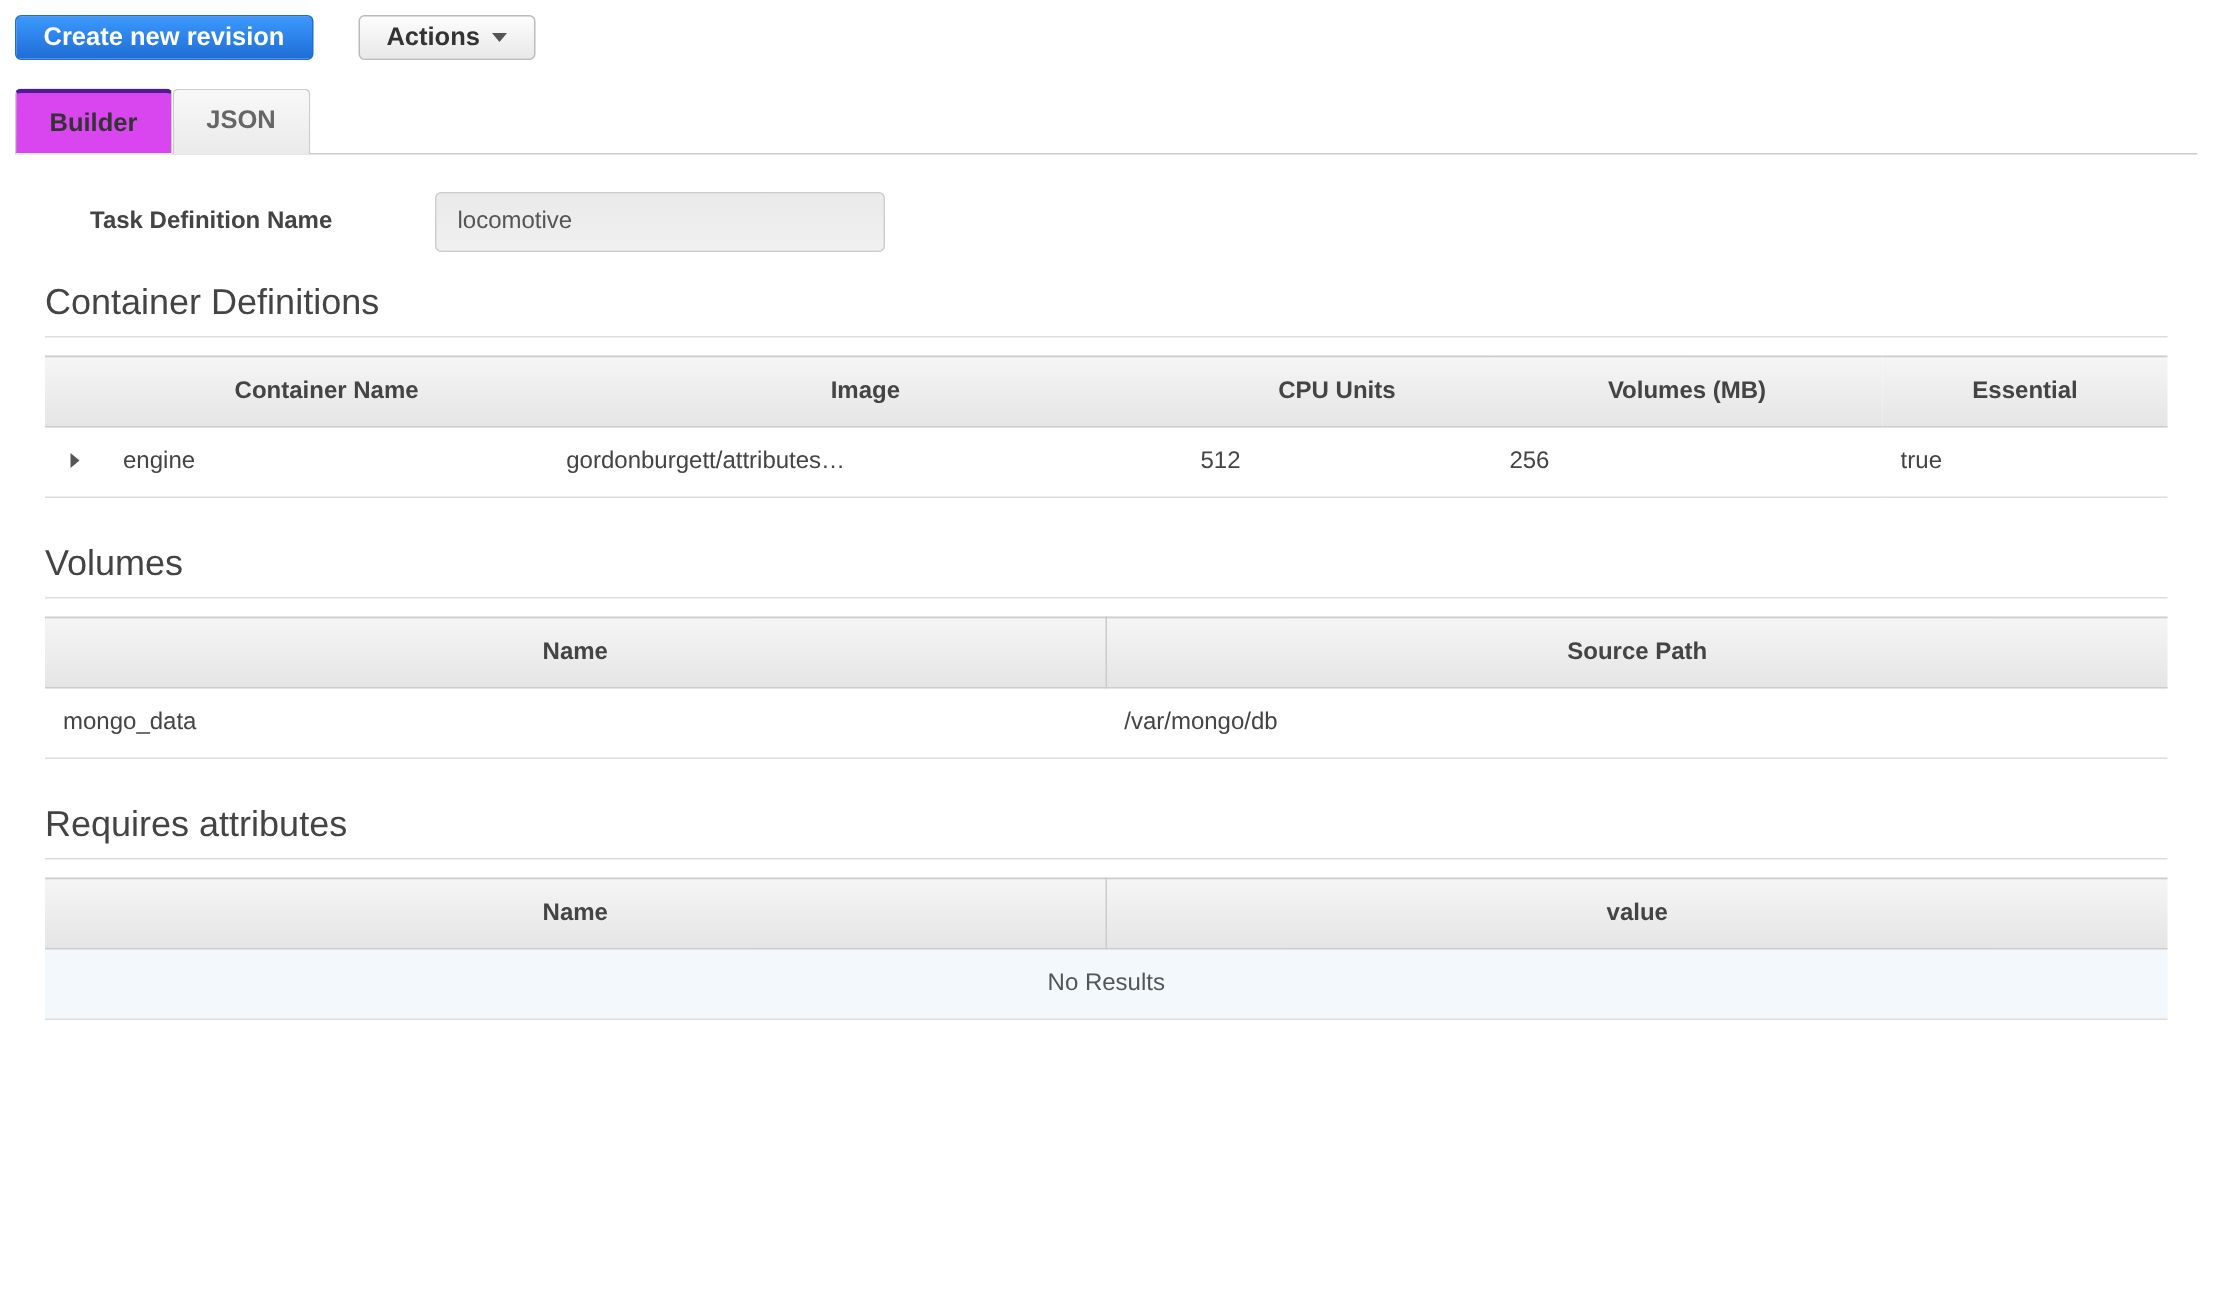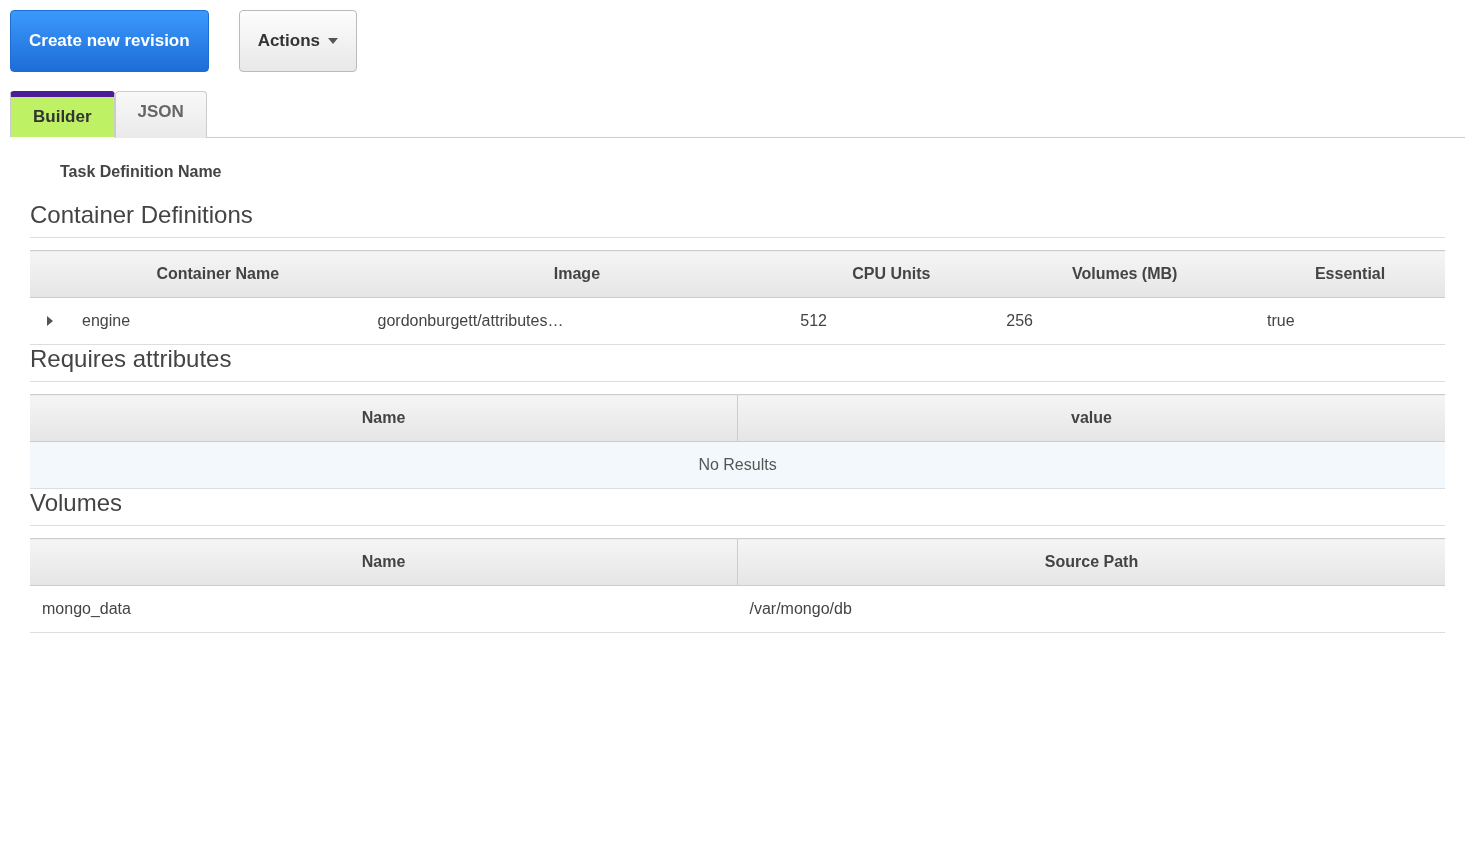--- a/index.html
+++ b/index.html
@@ -15,21 +15,21 @@
       padding: 10px;
     }
     .toolbar {
       display: flex;
       gap: 30px;
       margin-bottom: 18px;
     }
     .btn {
       display: inline-flex;
       align-items: center;
-      padding: 20px 18px;
+      padding: 4px 18px;
       border-radius: 4px;
       font-size: 17px;
       cursor: pointer;
       border: 1px solid transparent;
     }
     .btn-primary {
       background: linear-gradient(to bottom, #3b99fc, #1e6dd6);
       color: #fff;
       font-weight: bold;
       border: 1px solid #1e6dd6;
@@ -62,23 +62,23 @@
       color: #666;
       background: linear-gradient(to bottom, #f8f8f8, #eaeaea);
       border: 1px solid #ccc;
       border-bottom: none;
       border-radius: 4px 4px 0 0;
       cursor: pointer;
       position: relative;
       top: 1px;
     }
     .tab.active {
-      background: #bef264;
+      background: #d946ef;
       color: #333;
-      border-top: 6px solid #4c1d95;
+      border-top: 3px solid #4c1d95;
       border-bottom: 1px solid #fff;
     }
     .content {
       padding: 0 20px;
     }
     .form-row {
       display: flex;
       align-items: center;
       margin-bottom: 20px;
       padding-left: 30px;
@@ -100,20 +100,21 @@
     }
     .section-title {
       font-size: 24px;
       font-weight: normal;
       color: #444;
       margin-bottom: 8px;
       border-bottom: 1px solid #ddd;
       padding-bottom: 8px;
     }
     .section {
+      margin-bottom: 30px;
     }
     table {
       width: 100%;
       border-collapse: collapse;
       margin-top: 12px;
     }
     thead th {
       text-align: center;
       background: linear-gradient(to bottom, #f5f5f5, #e5e5e5);
       border-top: 1px solid #ccc;
@@ -170,20 +171,21 @@
 
 <div class="tabs">
   <div class="tab active">Builder</div>
   <div class="tab">JSON</div>
 </div>
 
 <div class="content">
 
   <div class="form-row">
     <label class="form-label">Task Definition Name</label>
+    <input type="text" class="form-input" readonly="" value="locomotive" style="">
   </div>
 
   <div class="section">
     <h2 class="section-title">Container Definitions</h2>
     <table class="containers-table">
       <thead>
         <tr>
           <th class="expand-header"></th>
           <th>Container Name</th>
           <th>Image</th>
@@ -199,47 +201,47 @@
           <td>gordonburgett/attributes…</td>
           <td>512</td>
           <td>256</td>
           <td>true</td>
         </tr>
       </tbody>
     </table>
   </div>
 
   <div class="section">
+    <h2 class="section-title">Volumes</h2>
+    <table class="volumes-table">
+      <thead>
+        <tr>
+          <th style="width:50%">Name</th>
+          <th>Source Path</th>
+        </tr>
+      </thead>
+      <tbody>
+        <tr>
+          <td>mongo_data</td>
+          <td>/var/mongo/db</td>
+        </tr>
+      </tbody>
+    </table>
+  </div>
+
+  <div class="section">
     <h2 class="section-title">Requires attributes</h2>
     <table class="attrs-table">
       <thead>
         <tr>
           <th style="width:50%">Name</th>
           <th>value</th>
         </tr>
       </thead>
       <tbody>
         <tr class="no-results-row">
           <td colspan="2">No Results</td>
         </tr>
       </tbody>
     </table>
   </div>
 
-  <div class="section">
-    <h2 class="section-title">Volumes</h2>
-    <table class="volumes-table">
-      <thead>
-        <tr>
-          <th style="width:50%">Name</th>
-          <th>Source Path</th>
-        </tr>
-      </thead>
-      <tbody>
-        <tr>
-          <td>mongo_data</td>
-          <td>/var/mongo/db</td>
-        </tr>
-      </tbody>
-    </table>
-  </div>
-
 </div>
 
 </body></html>

